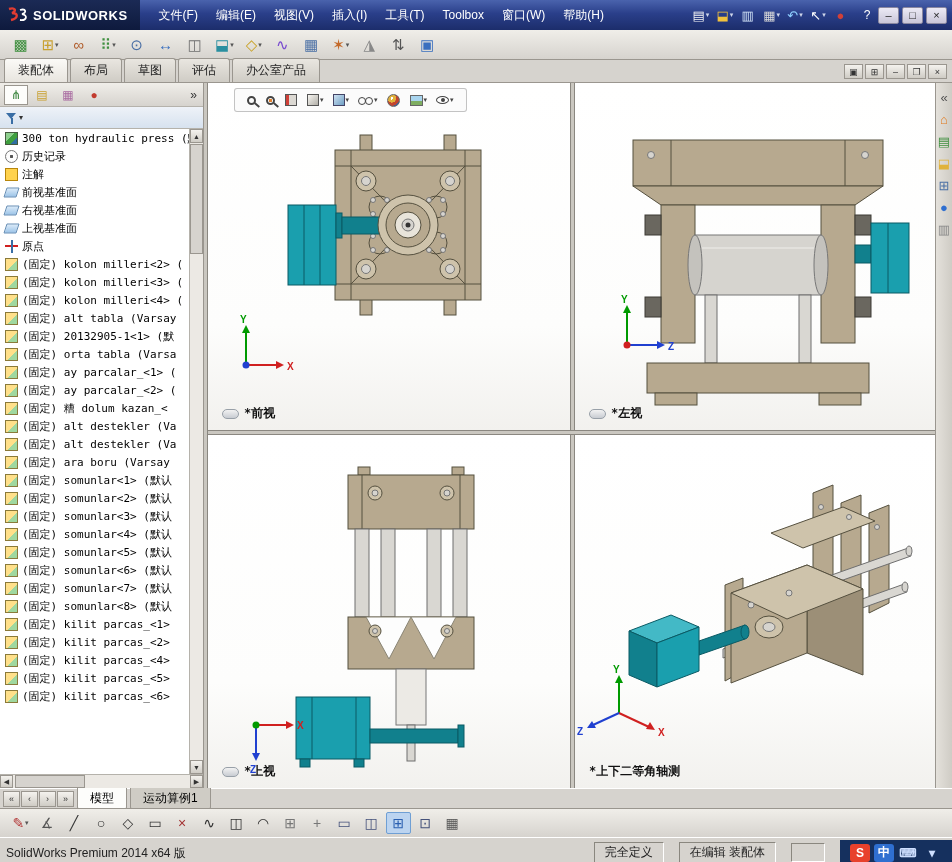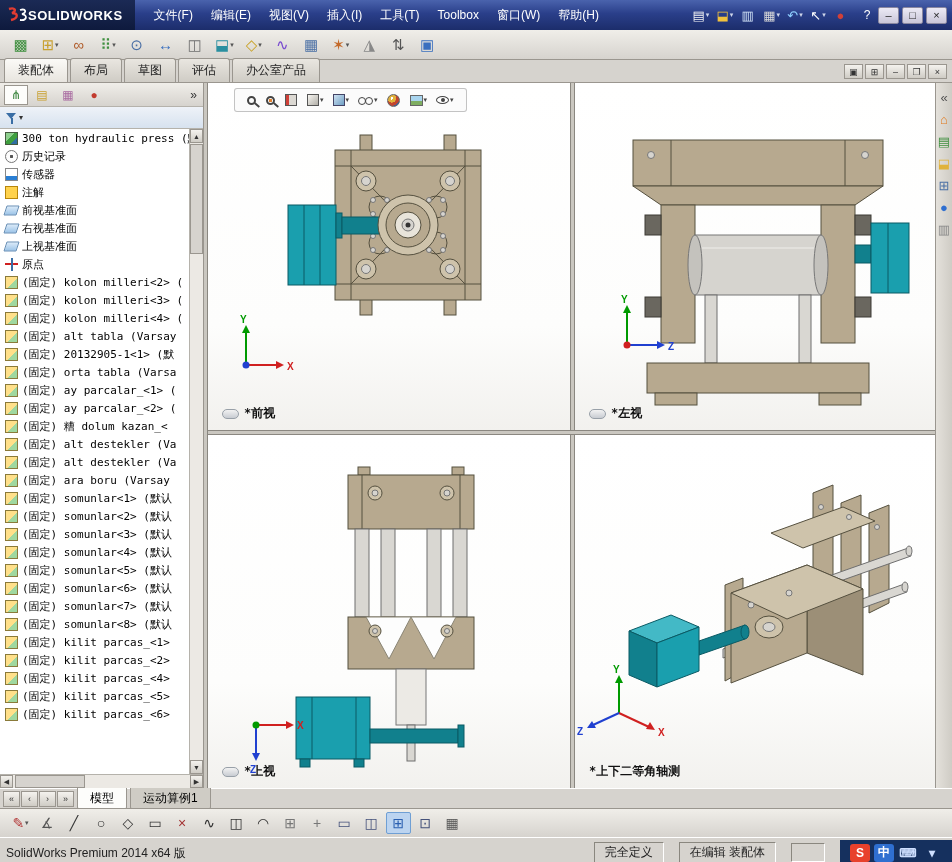--- a/index.html
+++ b/index.html
@@ -2,21 +2,21 @@
 <html><head>
 <meta charset="utf-8">
 <style>
 *{margin:0;padding:0;box-sizing:border-box}
 html,body{width:952px;height:862px;overflow:hidden}
 body{font-family:"Liberation Sans",sans-serif;background:#d6d3ce;position:relative}
 #app{position:absolute;left:0;top:0;width:952px;height:862px;outline:1px solid #2a2a2a}
 
 
 #titlebar{position:absolute;left:0;top:0;width:952px;height:30px;background:linear-gradient(180deg,#4a63ad 0%,#2a3f8a 45%,#1c2d6b 100%);display:flex;align-items:center;color:#fff}
-#logo{height:30px;display:flex;align-items:center;padding:0 12px 0 6px;background:linear-gradient(180deg,#1b2a55,#0e1a3d)}
+#logo{height:30px;display:flex;align-items:center;gap:5px;padding:0 12px 0 6px;background:linear-gradient(180deg,#1b2a55,#0e1a3d)}
 #brand{font-weight:bold;font-size:13px;letter-spacing:.5px}
 #menus{display:flex;height:100%;align-items:center;margin-left:10px}
 #menus .menu{padding:16px 9px;font-size:12px;line-height:30px;cursor:default;white-space:nowrap}
 #tb-quick{display:flex;align-items:center;gap:3px;margin-left:auto}
 .qbtn{height:20px;min-width:20px;padding:0 2px;display:flex;align-items:center;justify-content:center;font-size:13px;border-radius:2px}
 .ar{font-size:7px;color:#cfd6ea;margin-left:1px}
 #winctl{display:flex;align-items:center;gap:3px;margin:0 5px 0 8px}
 #helpbtn{color:#fff;font-size:12px;width:16px;text-align:center}
 .wbtn{width:21px;height:17px;background:linear-gradient(#eceaf5,#c9c6d8);border:1px solid #8a88a0;color:#222;font-size:11px;line-height:1;display:flex;align-items:center;justify-content:center;border-radius:2px}
 
@@ -332,24 +332,20 @@
         <span class="ticon ic-asm"></span>
         <span>300 ton hydraulic press (默</span>
       </div>
       <div>
 
           <div class="trow">
             <span class="ticon ic-history"></span>
             <span>历史记录</span>
           </div>
 
-          <div class="trow">
-            <span class="ticon ic-sensor"></span>
-            <span>传感器</span>
-          </div>
 
           <div class="trow">
             <span class="ticon ic-ann"></span>
             <span>注解</span>
           </div>
 
           <div class="trow">
             <span class="ticon ic-plane"></span>
             <span>前视基准面</span>
           </div>

